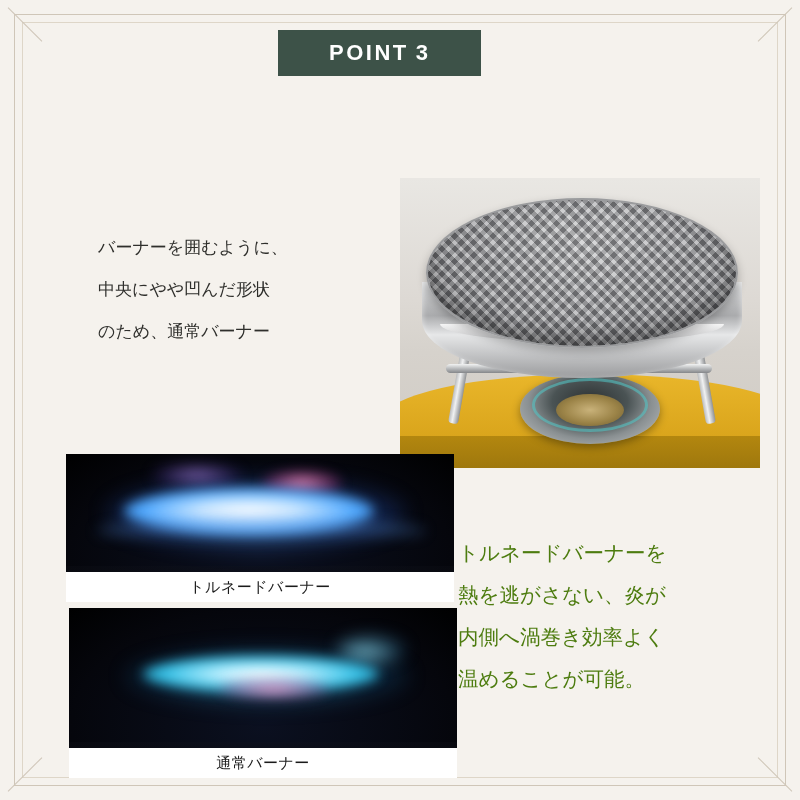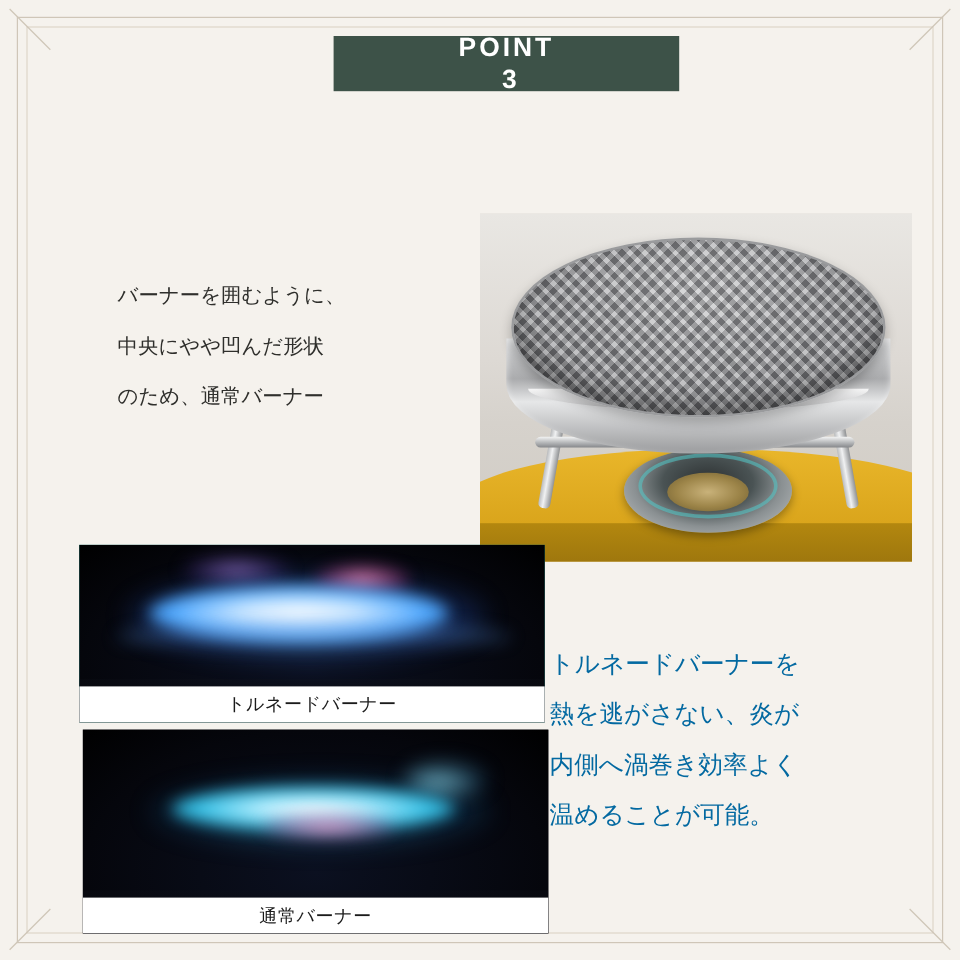--- a/index.html
+++ b/index.html
@@ -70,29 +70,28 @@
     top: 26px;
     width: 720px;
     height: 748px;
   }
 
   
   .point-banner {
     position: absolute;
     left: 238px;
     top: 4px;
-    width: 288px;
+    width: 203px;
     height: 46px;
     background: #3d5248;
     color: #ffffff;
     display: flex;
     align-items: center;
     justify-content: center;
     letter-spacing: 2px;
-    flex-direction: column;
   }
   .point-banner .label {
     font-family: "Liberation Sans", sans-serif;
     font-weight: bold;
     font-size: 22px;
     letter-spacing: 2.5px;
   }
   .point-banner .num {
     font-family: "Liberation Sans", sans-serif;
     font-weight: bold;
@@ -127,21 +126,21 @@
   }
   .body-text-top div { white-space: nowrap; }
 
   .body-text-bottom {
     position: absolute;
     left: 418px;
     top: 506px;
     width: 296px;
     font-size: 20.5px;
     line-height: 42px;
-    color: #0369a1;
+    color: #4d7c0f;
     font-family: "DejaVu Serif", serif;
   }
   .body-text-bottom div { white-space: nowrap; }
 
   
   .photo-stove {
     position: absolute;
     left: 360px;
     top: 152px;
     width: 360px;

